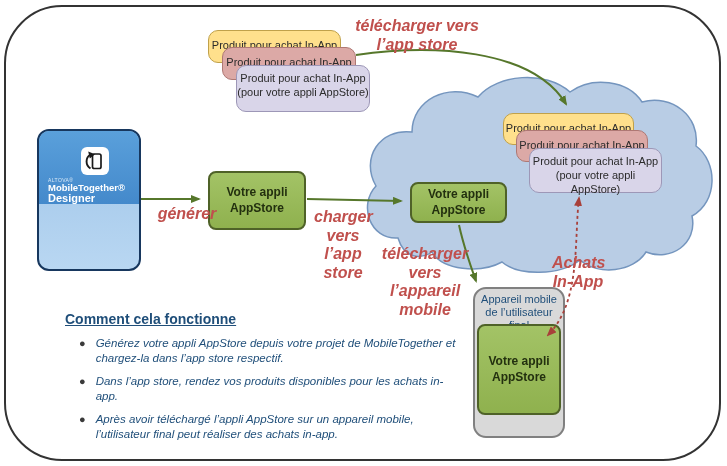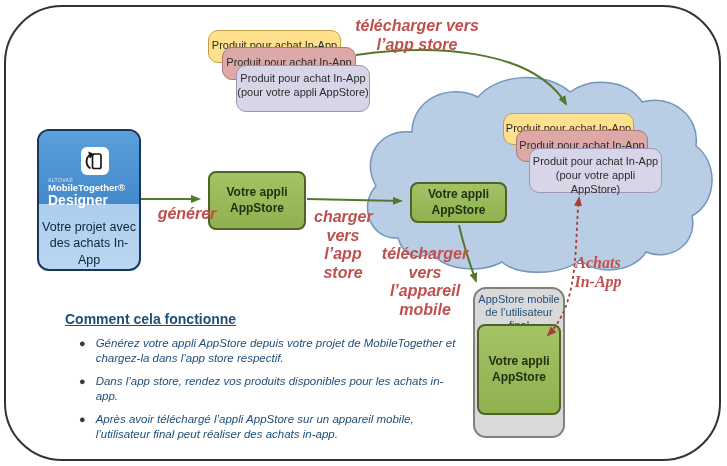--- a/index.html
+++ b/index.html
@@ -55,21 +55,21 @@
     background:linear-gradient(180deg,#9EC4E8 0%,#B9D7F2 100%);
   }
   .mtband{
     position:absolute;left:0;top:0;width:100%;height:73px;
     background:linear-gradient(180deg,#5AA0DB 0%,#4489CB 100%);
   }
   .mticon{position:absolute;left:41px;top:15px;width:30px;height:30px;}
   .mtbrand{position:absolute;left:9px;top:47px;color:#fff;line-height:1.05;}
   .mtbrand .sm{font-size:5px;color:#d7e8f8;letter-spacing:.4px;display:block;}
   .mtbrand .b1{font-size:9.5px;font-weight:bold;display:block;}
-  .mtbrand .b2{font-size:14px;font-weight:bold;display:block;}
+  .mtbrand .b2{font-size:11px;font-weight:bold;display:block;}
   .mtlabel{
     position:absolute;left:0;top:88px;width:100%;text-align:center;
     font-size:12.5px;line-height:1.3;color:#10233a;
   }
 
   
   .cloud-title{
     left:422px;top:150px;width:80px;font-size:17px;font-weight:bold;
     color:#17375E;z-index:2;
   }
@@ -86,21 +86,21 @@
 
   
   .rlabel{
     font-style:italic;font-weight:600;font-size:16px;line-height:1.16;
     color:#C0504D;text-align:center;z-index:4;
   }
   .lbl-dl-store{left:343px;top:17px;width:148px;}
   .lbl-generer{left:157px;top:205px;width:60px;}
   .lbl-charger{left:314px;top:208px;width:58px;}
   .lbl-dl-device{left:366px;top:245px;width:118px;}
-  .lbl-achats{left:572px;top:254px;width:52px;font-family:Liberation Serif, serif;}
+  .lbl-achats{left:552px;top:254px;width:52px;}
 
   
   .how{left:65px;top:311px;width:400px;z-index:2;color:#1F4E79;}
   .how-heading{
     font-size:14px;font-weight:bold;text-decoration:underline;
     margin:0 0 9px 0;color:#1F4E79;
   }
   .how ul{list-style:none;margin:0;padding:0 0 0 14px;}
   .how li{
     display:flex;gap:10px;margin-bottom:9px;
@@ -139,24 +139,20 @@
         <rect x="12.5" y="8" width="8.5" height="14.5" rx="1.8" fill="none" stroke="#1a1a1a" stroke-width="1.7"></rect>
         <path d="M10.5 22.5 A 8.2 8.2 0 0 1 10.5 8.5" fill="none" stroke="#1a1a1a" stroke-width="1.9"></path>
         <path d="M8.2 5.6 L15 8.2 L9.8 12.4 Z" fill="#1a1a1a"></path>
       </svg>
     </div>
     <div class="mtbrand">
       <span class="sm">ALTOVA®</span>
       <span class="b1">MobileTogether®</span>
       <span class="b2">Designer</span>
     </div>
-    <div class="mtlabel">
-      <div>Votre projet avec</div>
-      <div>des achats In-App</div>
-    </div>
   </div>
 
   <div class="abs prod yellow p-y1">
     <span>Produit pour achat In-App</span>
   </div>
   <div class="abs prod pink p-p1">
     <span>Produit pour achat In-App</span>
   </div>
   <div class="abs prod purple two p-l1">
     <span>Produit pour achat In-App</span>
@@ -180,21 +176,21 @@
   <div class="abs prod pink p-p2">
     <span>Produit pour achat In-App</span>
   </div>
   <div class="abs prod purple two p-l2">
     <span>Produit pour achat In-App</span>
     <span>(pour votre appli AppStore)</span>
   </div>
 
   <div class="abs device">
     <div class="device-title">
-      <div>AppStore mobile</div>
+      <div>Appareil mobile</div>
       <div>de l’utilisateur</div>
       <div>final</div>
     </div>
   </div>
   <div class="abs appbox app3">
     <div>Votre appli</div>
     <div>AppStore</div>
   </div>
 
   <div class="abs rlabel lbl-dl-store">

